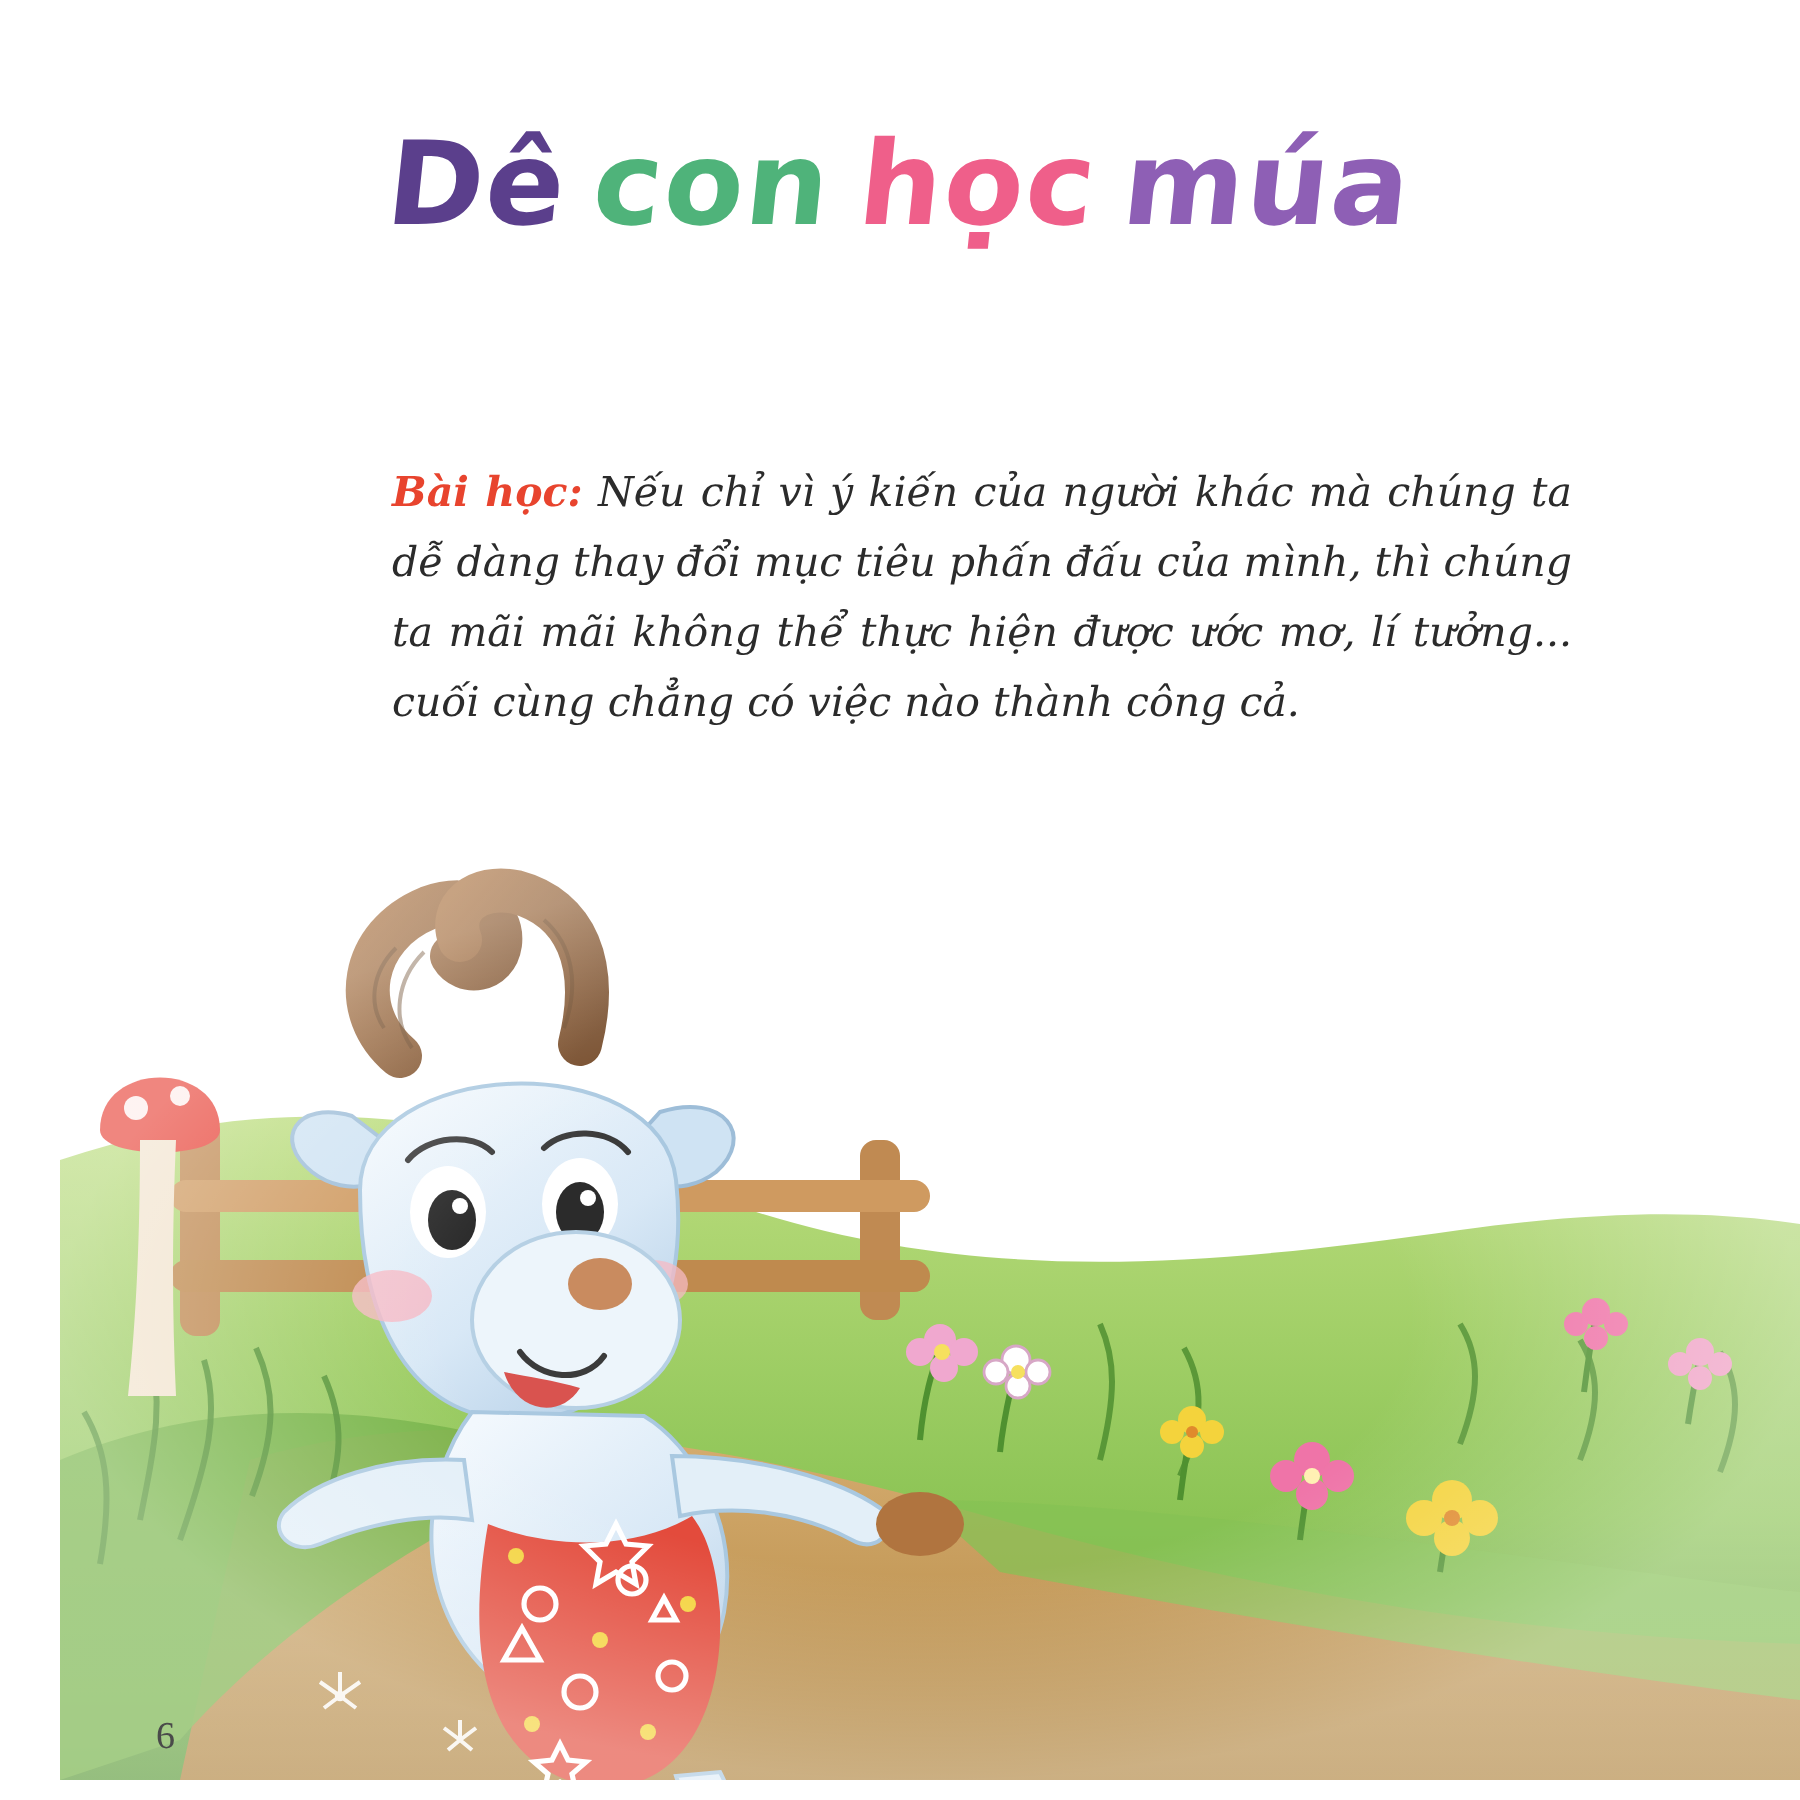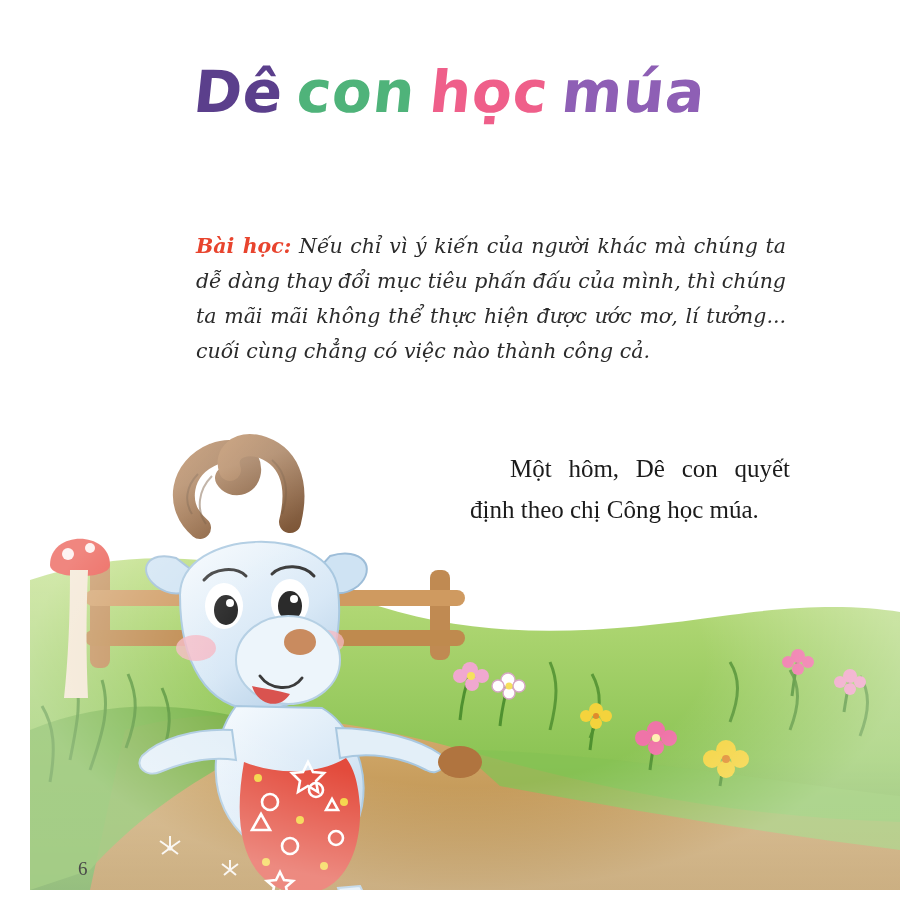--- a/index.html
+++ b/index.html
@@ -310,17 +310,16 @@
       <rect x="0" y="0" width="870" height="460" fill="url(#fadeW)" opacity="0.35"></rect>
     </svg>
   </div>
 
   <div class="title">
     <span style="color:#5b3f8c">Dê</span><span style="color:#4fb37a">con</span><span style="color:#ef5f8a">học</span><span style="color:#8e5fb5">múa</span>
   </div>
 
   <p class="lesson"><span class="lead">Bài học:</span><span> Nếu chỉ vì ý kiến của người khác mà chúng ta dễ dàng thay đổi mục tiêu phấn đấu của mình, thì chúng ta mãi mãi không thể thực hiện được ước mơ, lí tưởng... cuối cùng chẳng có việc nào thành công cả.</span></p>
 
-  <p class="story">Một hôm, Dê con quyết định theo chị Công học múa.</p>
 
   <div class="page-num">6</div>
 
 </div>
 
 </body></html>

